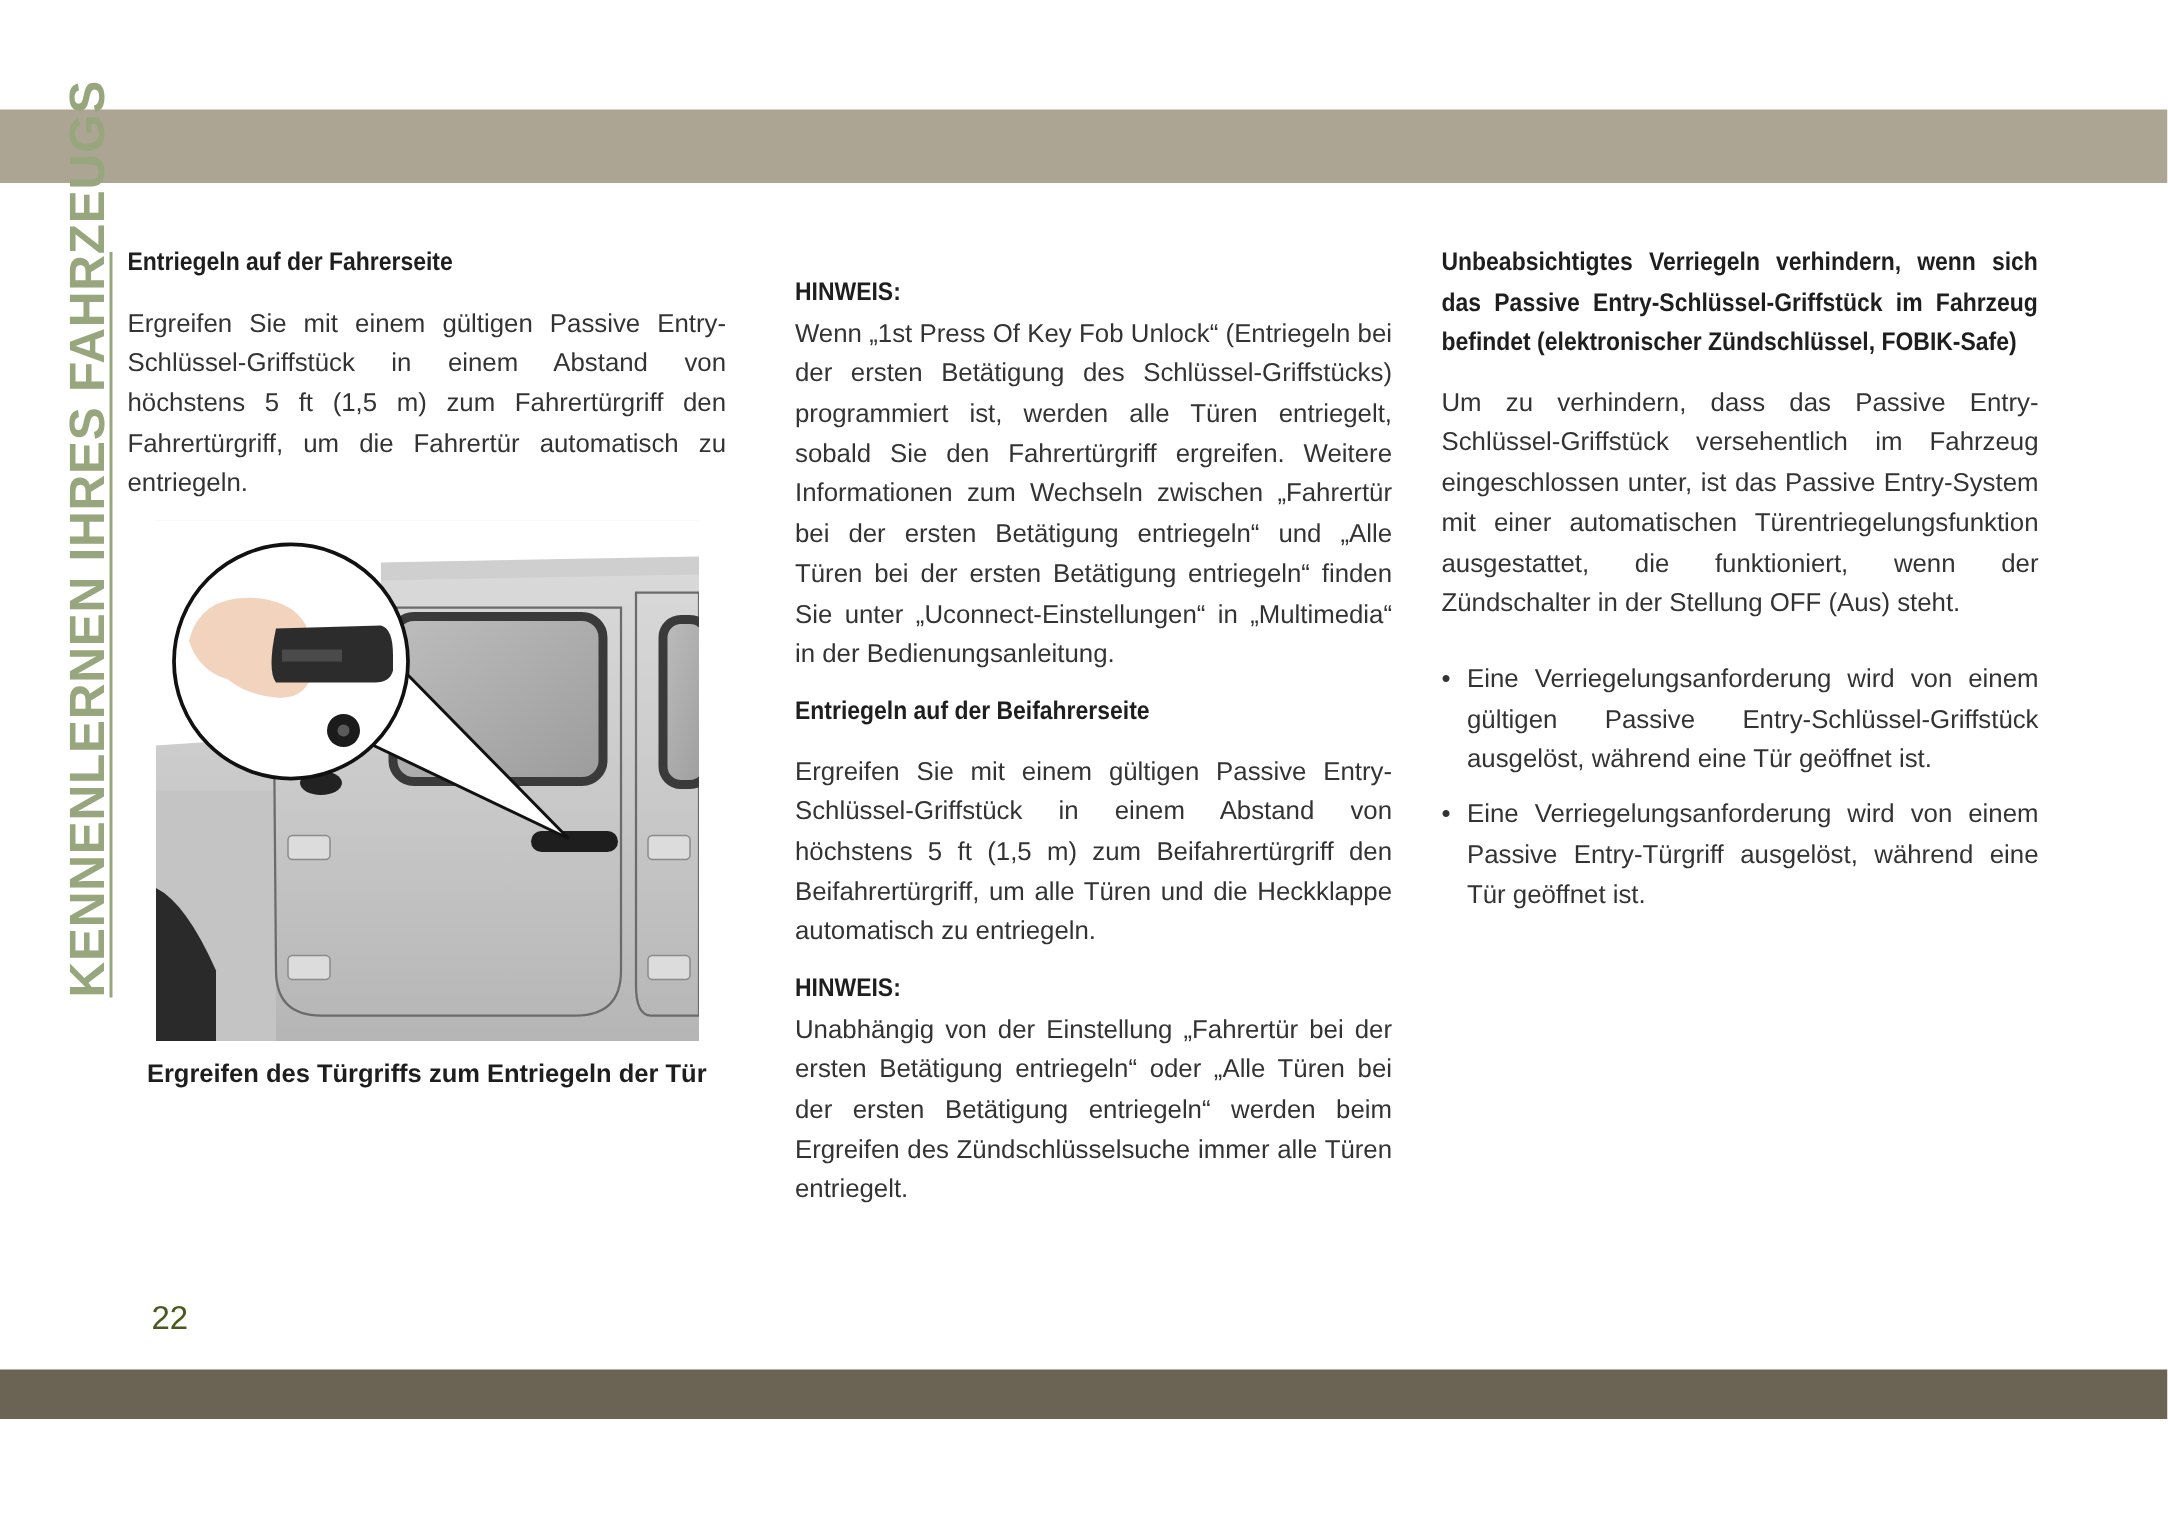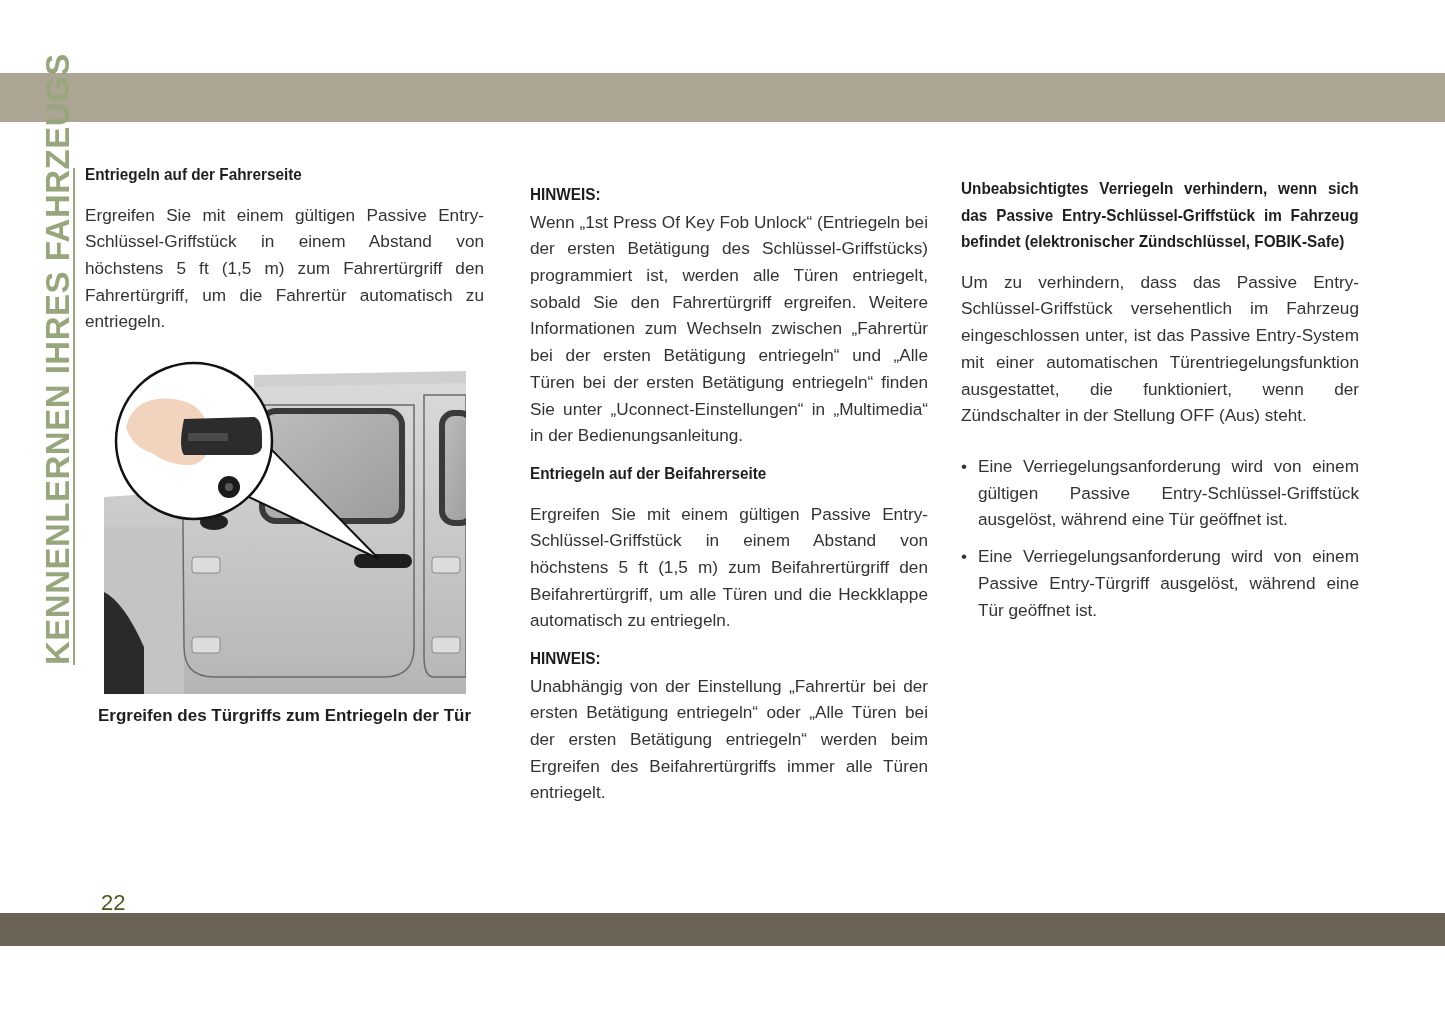--- a/index.html
+++ b/index.html
@@ -10,36 +10,36 @@
   .side-title-wrap { position:absolute; left:38px; top:165px; width:40px; height:500px; }
   .side-title { position:absolute; left:0; top:0; width:500px; height:40px;
     transform-origin:0 0; transform:translate(0,500px) rotate(-90deg);
     font-family:"Liberation Sans", sans-serif; font-weight:bold; font-size:33px;
     letter-spacing:0.5px; color:#97a67c; line-height:40px; white-space:nowrap;
     transform-box:border-box; }
   .side-rule { position:absolute; left:73px; top:168px; width:2px; height:497px; background:#97a67c; }
   .col { position:absolute; top:162px; }
   .col1 { left:85px; width:399px; }
   .col2 { left:530px; width:398px;margin-top:20px; }
-  .col3 { left:961px; width:398px;margin-top:14px; }
+  .col3 { left:961px; width:398px; }
   h3 { margin:0; font-family:"Liberation Sans", sans-serif; font-weight:bold;
        font-size:17px; line-height:26.6px; color:#1e1e1e; transform:scaleX(0.9); transform-origin:0 0; width:111%; }
   .col3 h3 { text-align:justify; }
   p { margin:0; font-size:17.2px; line-height:26.7px; text-align:justify; color:#333; }
   .gap-s { height:12px; }
   .gap-m { height:13px; }
   .figure { position:relative; margin:12px 0 0 19px; width:362px; height:347px;
             background:#f4f4f4; overflow:hidden; }
   .caption { margin-top:10px; text-align:center; font-weight:bold; font-size:17px;
              line-height:23px; color:#1e1e1e; }
   ul { list-style:none; margin:0; padding:0; }
   li { position:relative; padding-left:17px; font-size:17.2px; line-height:26.7px;
        text-align:justify; color:#333; margin-bottom:10px; }
   li .bullet { position:absolute; left:0; top:0; }
-  .page-num { position:absolute; left:101px; top:890px; font-size:22px; color:#4a5a1e; }
+  .page-num { position:absolute; left:101px; top:866px; font-size:22px; color:#4a5a1e; }
 </style>
 </head>
 <body>
 
 <div class="top-band"></div>
 
 <div class="side-title-wrap">
   <div class="side-title">KENNENLERNEN IHRES FAHRZEUGS</div>
 </div>
 <div class="side-rule"></div>
@@ -104,21 +104,21 @@
 
 <div class="col col2">
   <h3>HINWEIS:</h3>
   <p>Wenn „1st Press Of Key Fob Unlock“ (Entriegeln bei der ersten Betätigung des Schlüssel-Griffstücks) programmiert ist, werden alle Türen entriegelt, sobald Sie den Fahrertürgriff ergreifen. Weitere Informationen zum Wechseln zwischen „Fahrertür bei der ersten Betätigung entriegeln“ und „Alle Türen bei der ersten Betätigung entriegeln“ finden Sie unter „Uconnect-Einstellungen“ in „Multimedia“ in der Bedienungsanleitung.</p>
   <div class="gap-s"></div>
   <h3>Entriegeln auf der Beifahrerseite</h3>
   <div class="gap-m"></div>
   <p>Ergreifen Sie mit einem gültigen Passive Entry-Schlüssel-Griffstück in einem Abstand von höchstens 5 ft (1,5 m) zum Beifahrertürgriff den Beifahrertürgriff, um alle Türen und die Heckklappe automatisch zu entriegeln.</p>
   <div class="gap-s"></div>
   <h3>HINWEIS:</h3>
-  <p>Unabhängig von der Einstellung „Fahrertür bei der ersten Betätigung entriegeln“ oder „Alle Türen bei der ersten Betätigung entriegeln“ werden beim Ergreifen des Beifahrertürgriffs immer alle Türen entriegelt.</p>
+  <p>Unabhängig von der Einstellung „Fahrertür bei der ersten Betätigung entriegeln“ oder „Alle Türen bei der ersten Betätigung entriegeln“ werden beim Ergreifen des Zündschlüsselsuche immer alle Türen entriegelt.</p>
 </div>
 
 <div class="col col3">
   <h3>Unbeabsichtigtes Verriegeln verhindern, wenn sich das Passive Entry-Schlüssel-Griffstück im Fahrzeug befindet (elektronischer Zündschlüssel, FOBIK-Safe)</h3>
   <div class="gap-m"></div>
   <p>Um zu verhindern, dass das Passive Entry-Schlüssel-Griffstück versehentlich im Fahrzeug eingeschlossen unter, ist das Passive Entry-System mit einer automatischen Türentriegelungsfunktion ausgestattet, die funktioniert, wenn der Zündschalter in der Stellung OFF (Aus) steht.</p>
   <div class="gap-s"></div>
   <div class="gap-s"></div>
   <ul>
     <li>

